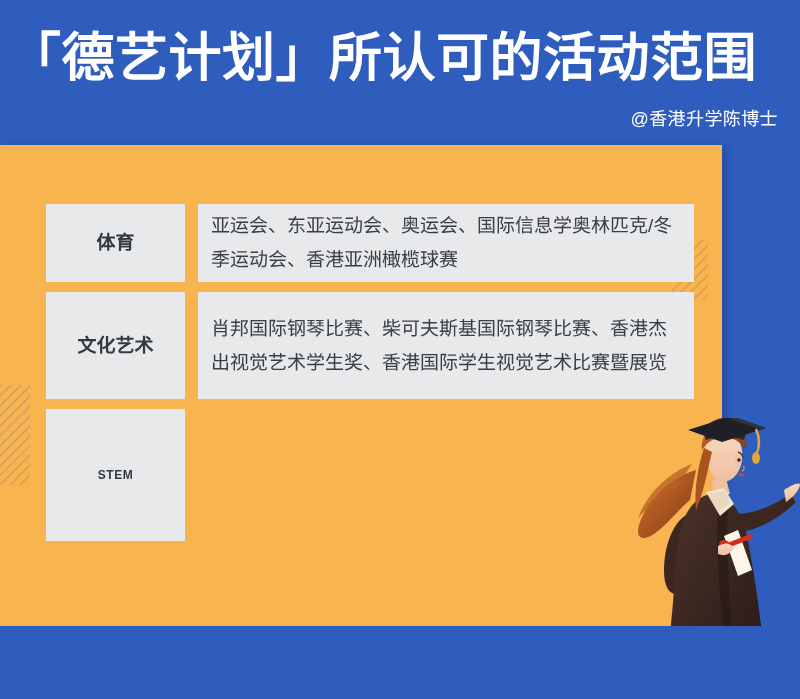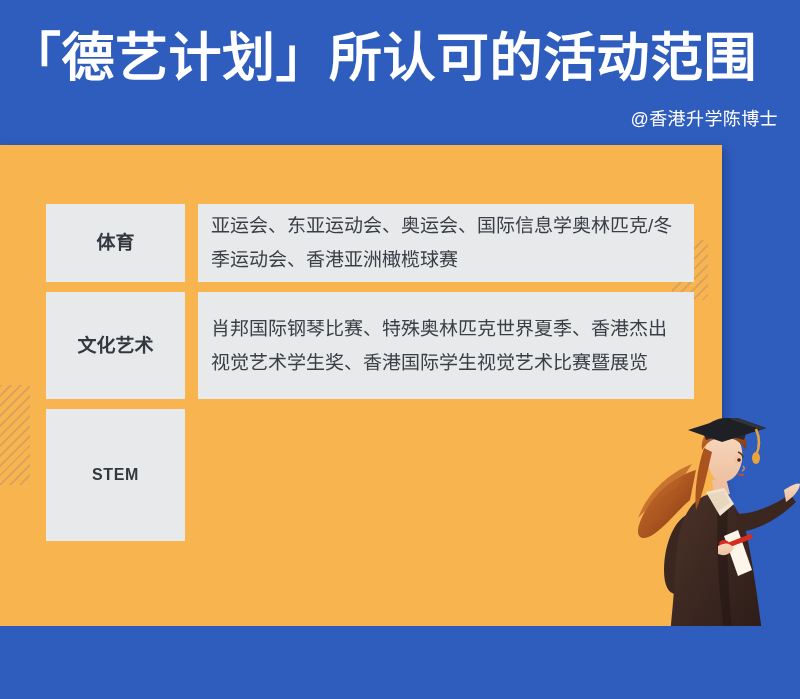--- a/index.html
+++ b/index.html
@@ -118,21 +118,21 @@
     align-items: center;
     justify-content: center;
     text-align: center;
     color: #33383f;
     font-size: 19px;
     line-height: 26px;
     font-weight: 700;
     padding: 6px 4px;
   }
   .cell-label.latin {
-    font-size: 16px;
+    font-size: 12px;
     letter-spacing: 0.6px;
   }
   .cell-content {
     flex: 1 1 auto;
     color: #3a3f46;
     font-size: 19px;
     line-height: 34px;
     font-weight: 400;
     padding: 8px 14px 8px 13px;
     display: flex;
@@ -177,21 +177,21 @@
       <div class="row row-0">
         <div class="cell cell-label">体育</div>
         <div class="cell cell-content">
           <span>亚运会、东亚运动会、奥运会、国际信息学奥林匹克/冬季运动会、香港亚洲橄榄球赛</span>
         </div>
       </div>
 
       <div class="row row-1">
         <div class="cell cell-label">文化艺术</div>
         <div class="cell cell-content">
-          <span>肖邦国际钢琴比赛、特殊奥林匹克世界夏季、香港杰出视觉艺术学生奖、香港国际学生视觉艺术比赛暨展览</span>
+          <span>肖邦国际钢琴比赛、柴可夫斯基国际钢琴比赛、香港杰出视觉艺术学生奖、香港国际学生视觉艺术比赛暨展览</span>
         </div>
       </div>
 
       <div class="row row-2">
         <div class="cell cell-label latin">STEM</div>
       </div>
 
       <div class="row row-3">
       </div>
 

